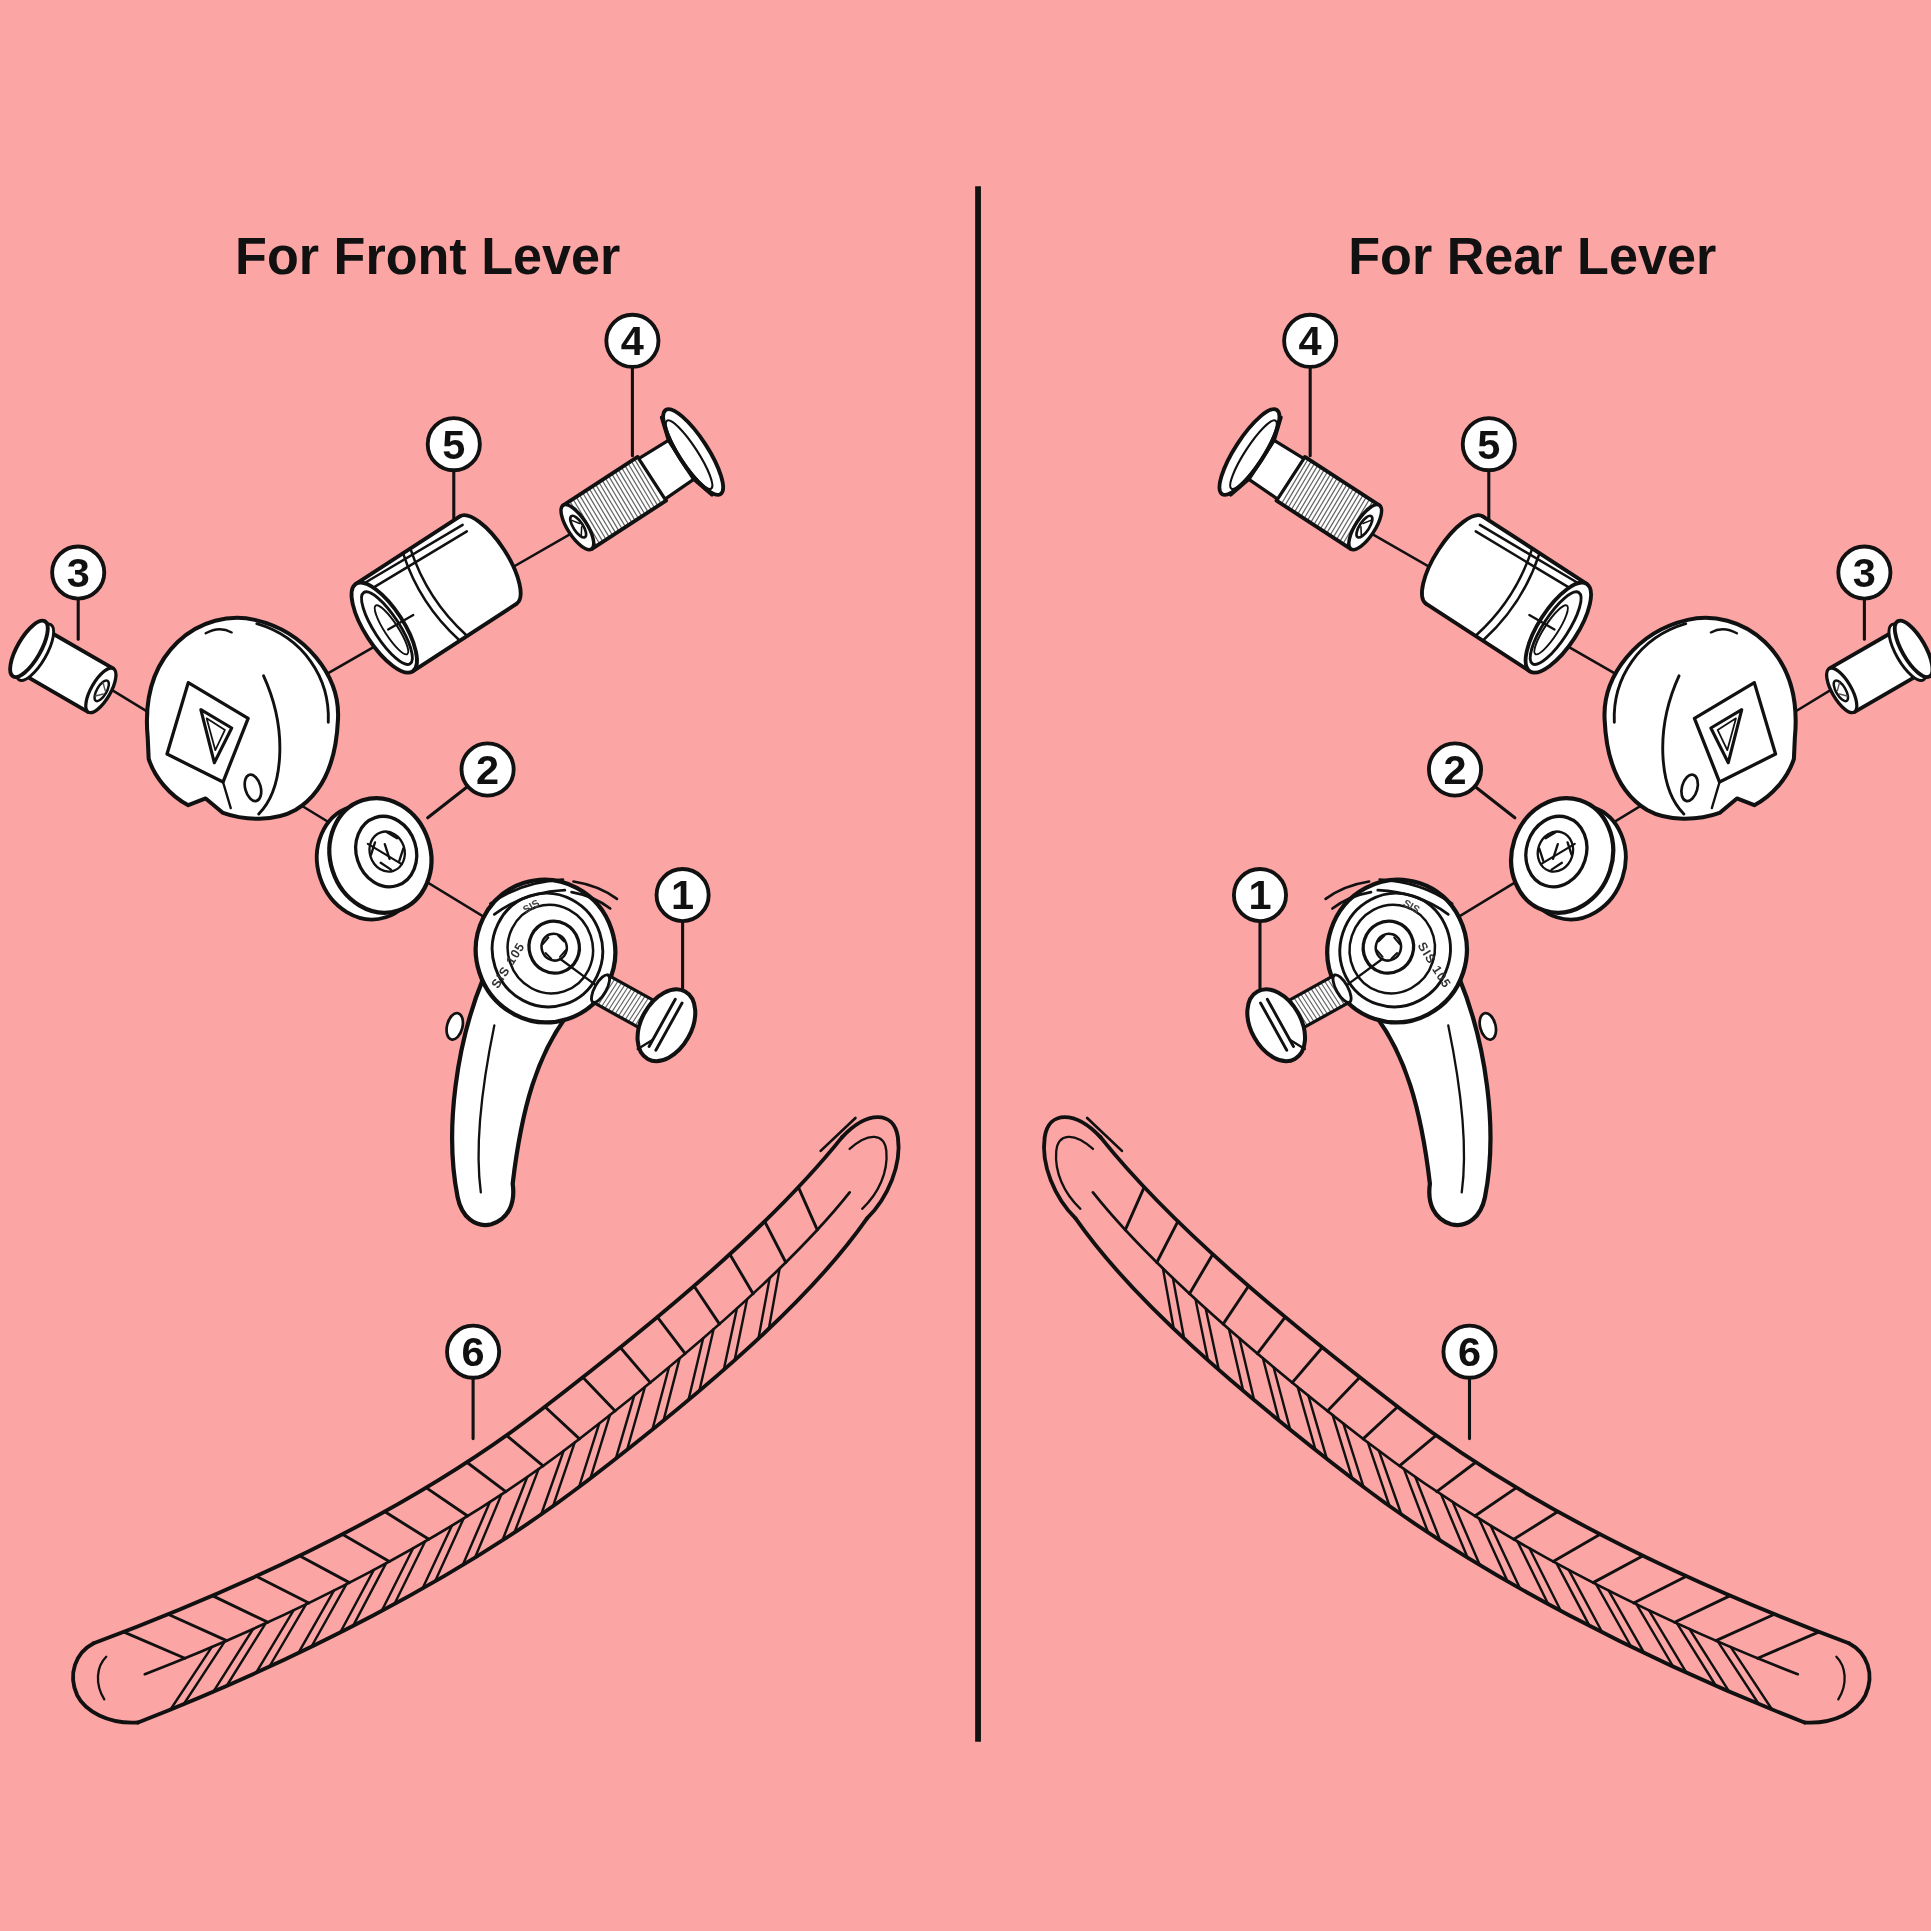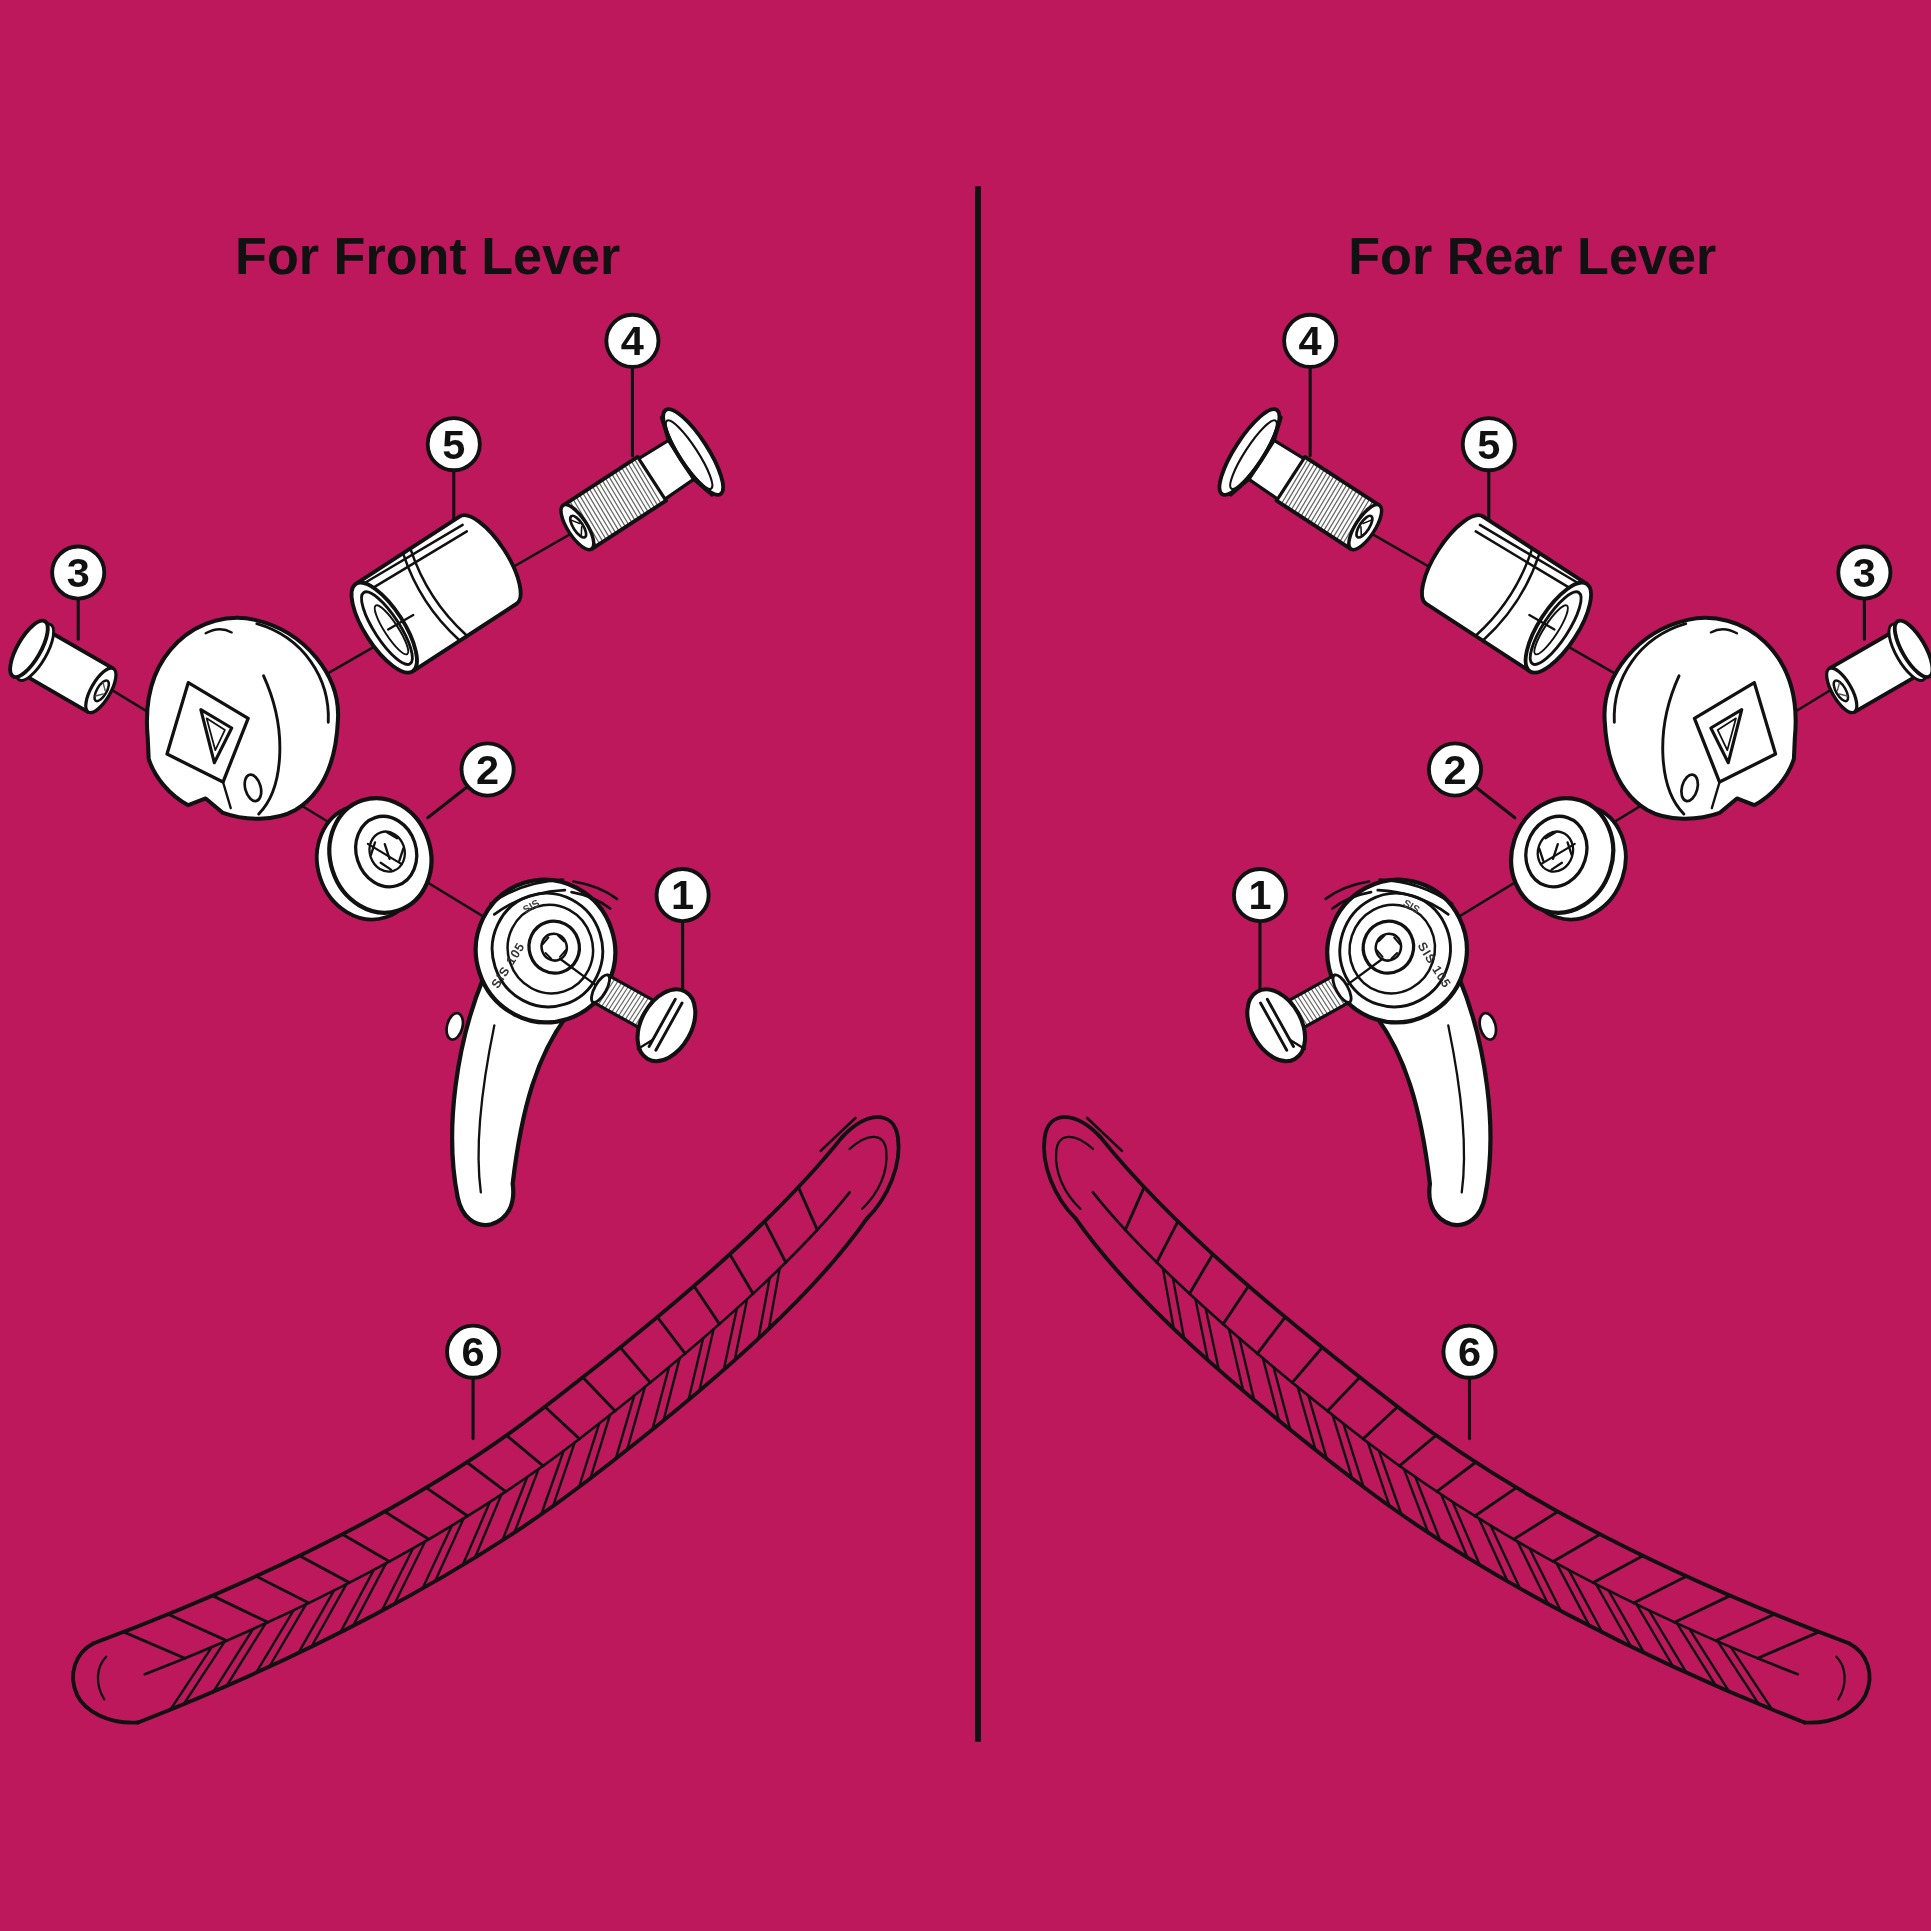--- a/index.html
+++ b/index.html
@@ -1,16 +1,16 @@
 <!DOCTYPE html>
 <html><head>
 <meta charset="utf-8">
 <style>
   html,body{margin:0;padding:0;background:#ffffff;}
-  .stage{width:1931px;height:1931px;position:relative;background:#be185d;margin:0 auto;}
+  .stage{width:1931px;height:1931px;position:relative;background:#fca5a5;margin:0 auto;}
   svg{display:block;width:100%;height:100%;}
   .title{font-family:"Liberation Sans",sans-serif;font-weight:bold;font-size:54px;fill:#111;}
   .labelnum{font-family:"Liberation Sans",sans-serif;font-weight:bold;font-size:43px;fill:#111;}
   .drumtext{font-family:"Liberation Sans",sans-serif;font-weight:bold;font-size:13px;fill:#333;letter-spacing:1px;}
   .drumtext2{font-family:"Liberation Sans",sans-serif;font-weight:bold;font-size:11px;fill:#444;}
 </style>
 </head>
 <body>
 
 <div class="stage">

